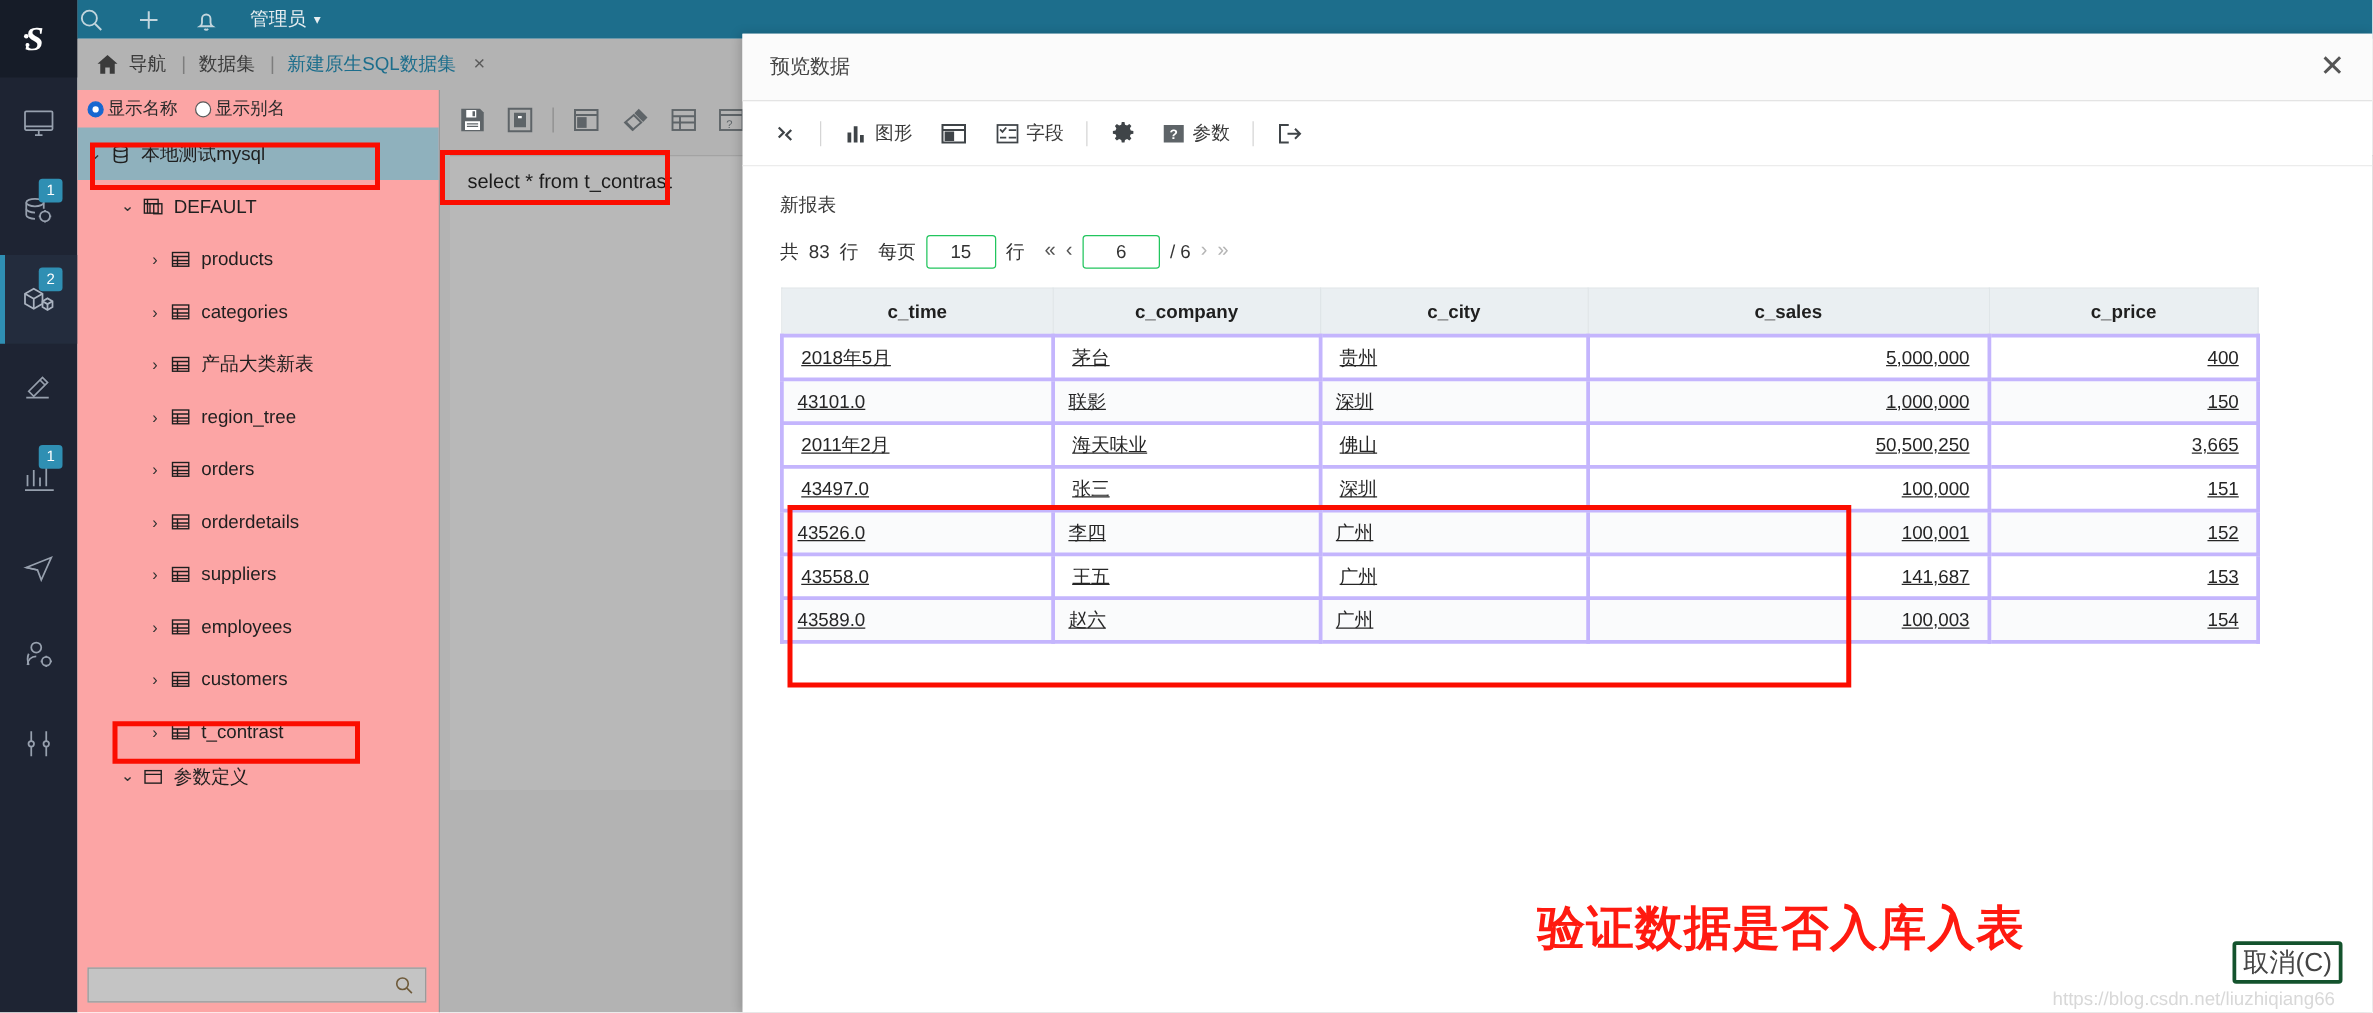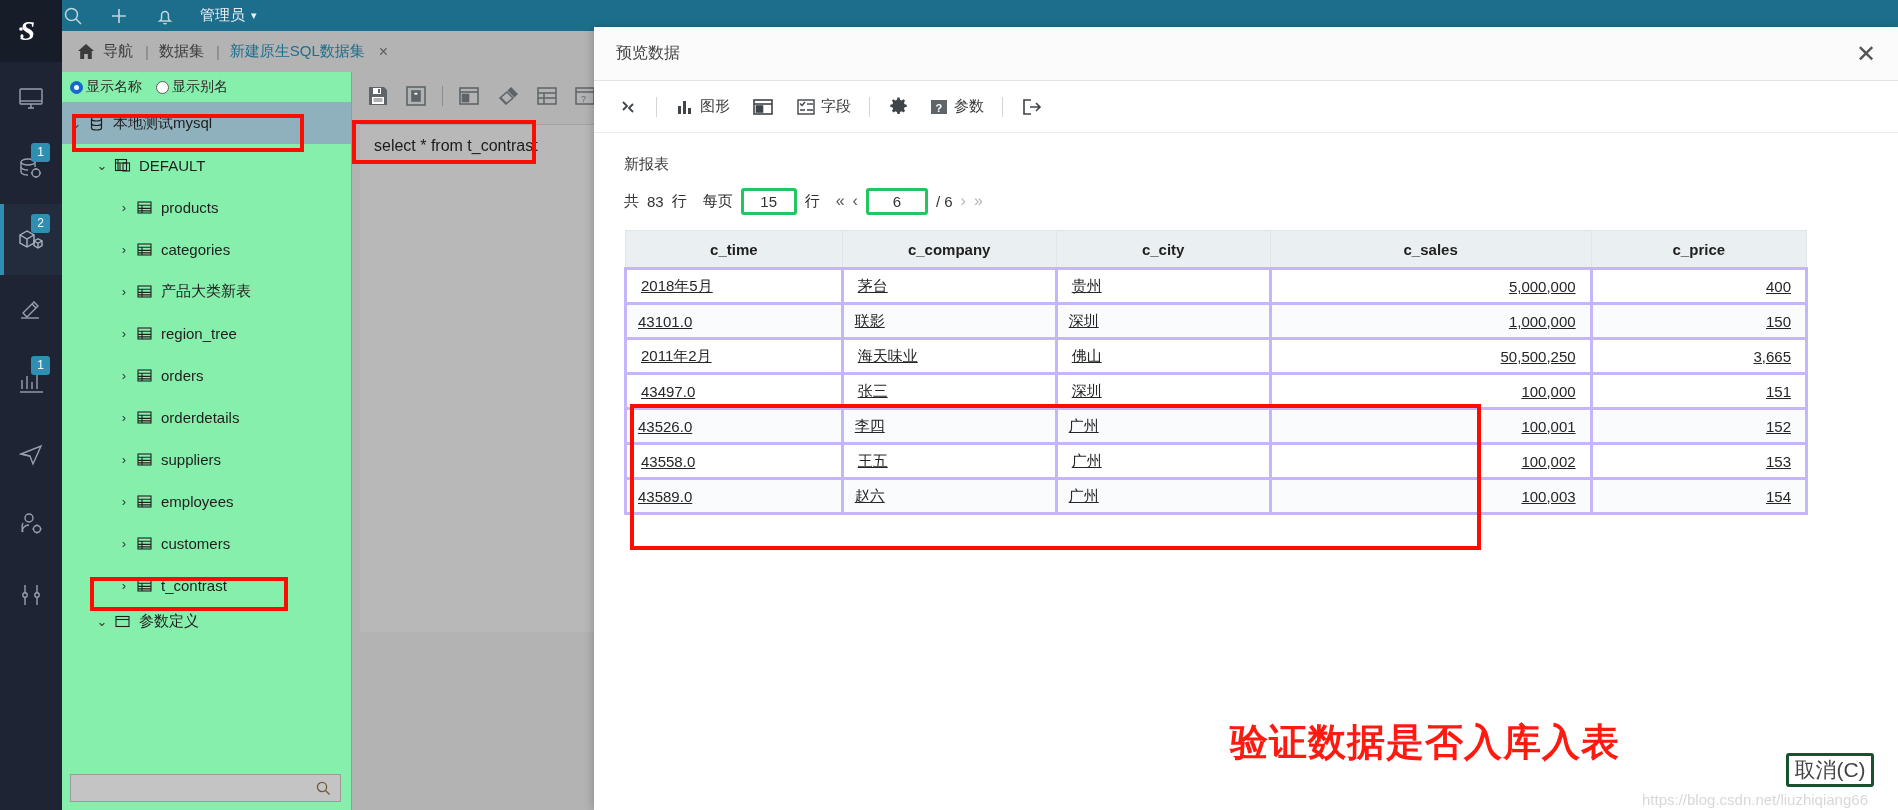--- a/index.html
+++ b/index.html
@@ -59,21 +59,21 @@
   }
   .tabstrip .home-icon { margin-right: 7px; display:block; }
   .tabstrip .crumb { margin-right: 2px; }
   .tabstrip .sep { color:#7d7d7d; margin: 0 10px; }
   .tabstrip .active-tab { color: #1d6e8c; }
   .tabstrip .tab-close { color:#5a5a5a; margin-left:14px; font-size:16px; cursor:pointer; }
 
   
   .leftpanel {
     position: absolute; left: 62px; top: 72px; width: 290px; bottom: 0;
-    background: #86efac; border-right: 1px solid #9a9a9a;
+    background: #fca5a5; border-right: 1px solid #9a9a9a;
   }
   .radio-row {
     display: flex; align-items: center; gap: 4px;
     height: 30px; padding-left: 8px; font-size: 14px; color:#2b2b2b;
   }
   .radio { display:flex; align-items:center; gap:3px; cursor:pointer; }
   .dot {
     width: 13px; height: 13px; border-radius: 50%;
     border: 1px solid #5a5a5a; background: #fff; display:inline-block;
     position: relative;
@@ -149,21 +149,21 @@
   .tb-sep { width:1px; height:20px; background:#d5d5d5; margin: 0 6px; }
 
   .report-name {
     padding: 22px 0 10px 30px; font-size: 15px; color: #3a3a3a;
   }
   .pager {
     display:flex; align-items:center; gap: 8px;
     padding-left: 30px; font-size: 15px; color:#333; height: 34px;
   }
   .pgbox {
-    width: 56px; height: 27px; border: 3px solid #22c55e; border-radius: 3px;
+    width: 56px; height: 27px; border: 1px solid #22c55e; border-radius: 3px;
     display:flex; align-items:center; justify-content:center;
     font-size: 15px; color:#333; background:#fff;
   }
   .pgbox.wide { width: 62px; }
   .pgnav { color:#555; cursor:pointer; font-size:16px; }
   .pgnav.dim { color:#b5b5b5; }
 
   table.grid {
     margin: 12px 0 0 30px; width: 1184px;
     border-collapse: collapse; font-size: 15px; color: #262626;
@@ -621,21 +621,21 @@
           <td>43526.0</td>
           <td>李四</td>
           <td>广州</td>
           <td class="num">100,001</td>
           <td class="num">152</td>
         </tr>
         <tr>
           <td>43558.0</td>
           <td>王五</td>
           <td>广州</td>
-          <td class="num">100,002</td>
+          <td class="num">141,687</td>
           <td class="num">153</td>
         </tr>
         <tr class="alt">
           <td>43589.0</td>
           <td>赵六</td>
           <td>广州</td>
           <td class="num">100,003</td>
           <td class="num">154</td>
         </tr>
       </tbody>

